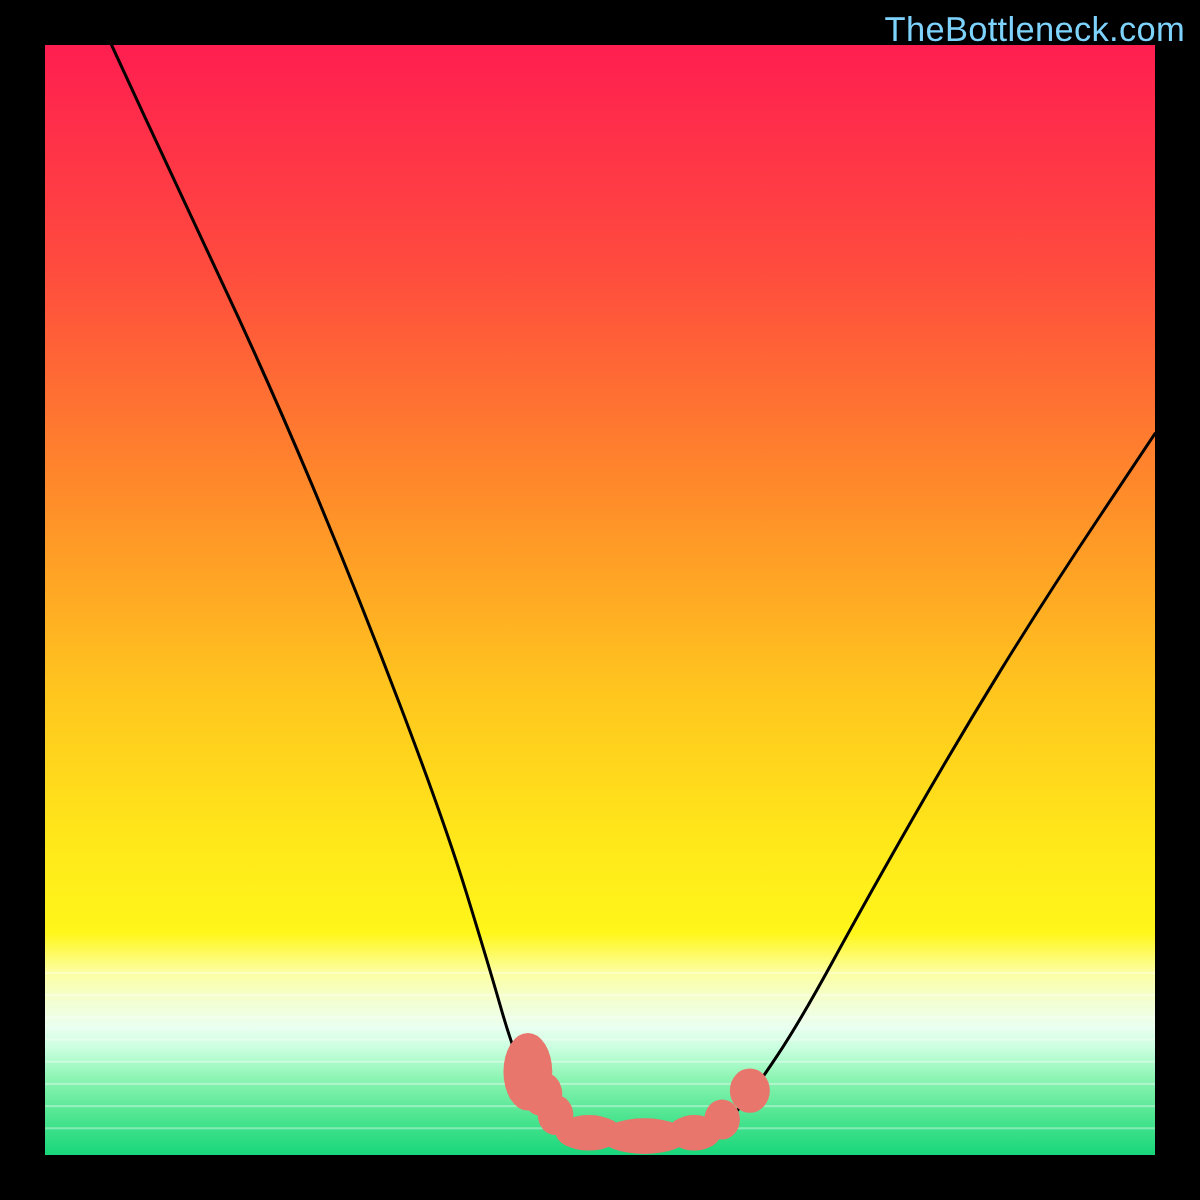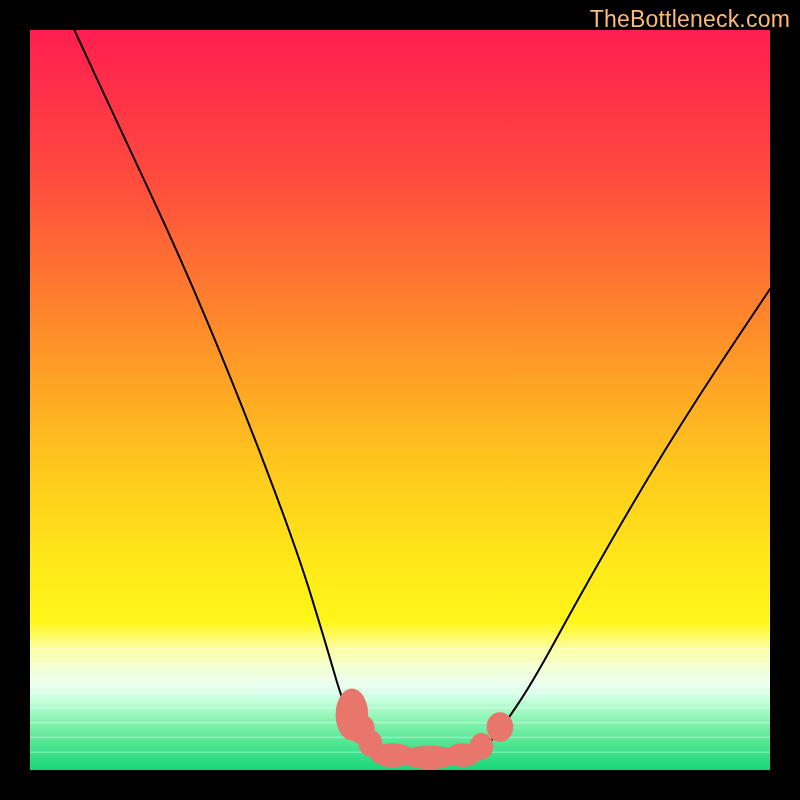--- a/index.html
+++ b/index.html
@@ -24,21 +24,21 @@
     left: 30px;
     top: 30px;
     width: 740px;
     height: 740px;
     
   }
   .watermark {
     position: absolute;
     top: 6px;
     right: 10px;
-    color: #fdba74;
+    color: #7dd3fc;
     font-size: 23px;
     font-weight: 400;
     letter-spacing: 0.2px;
     font-family: Arial, Helvetica, sans-serif;
   }
 </style>
 </head>
 <body>
 
 <div class="frame">

